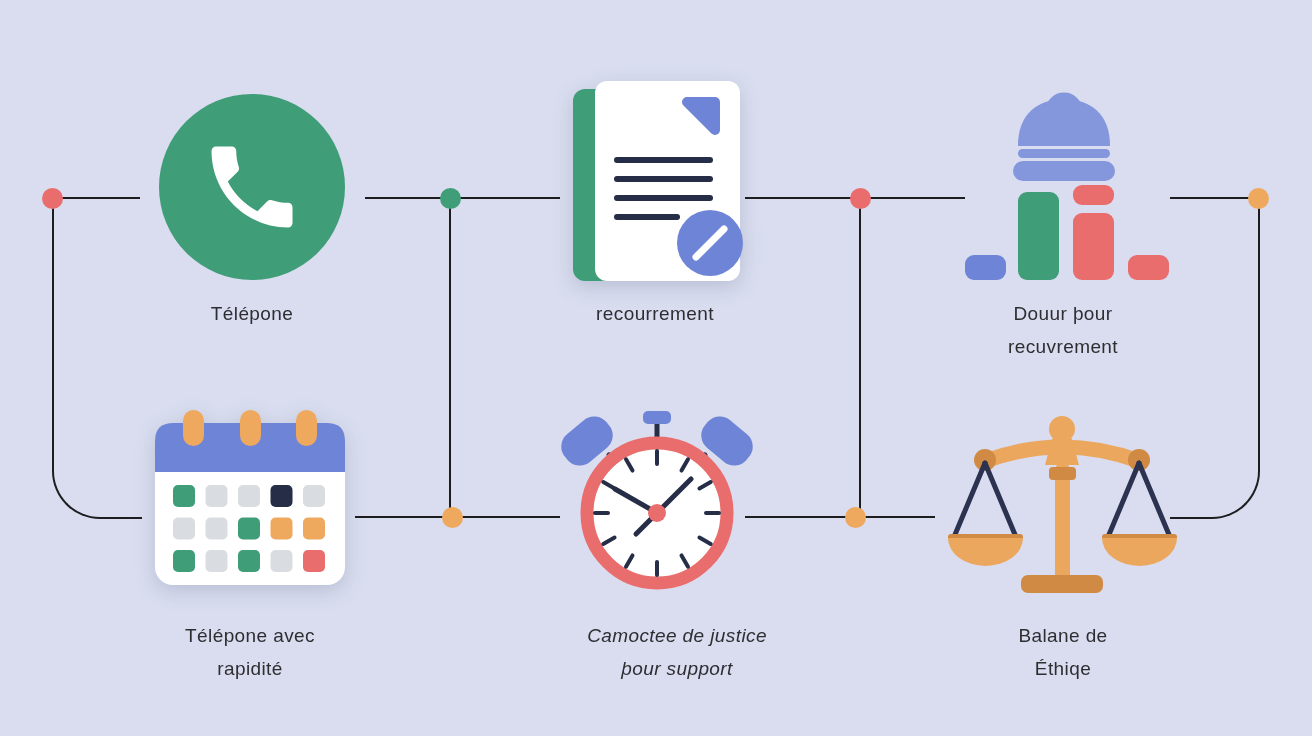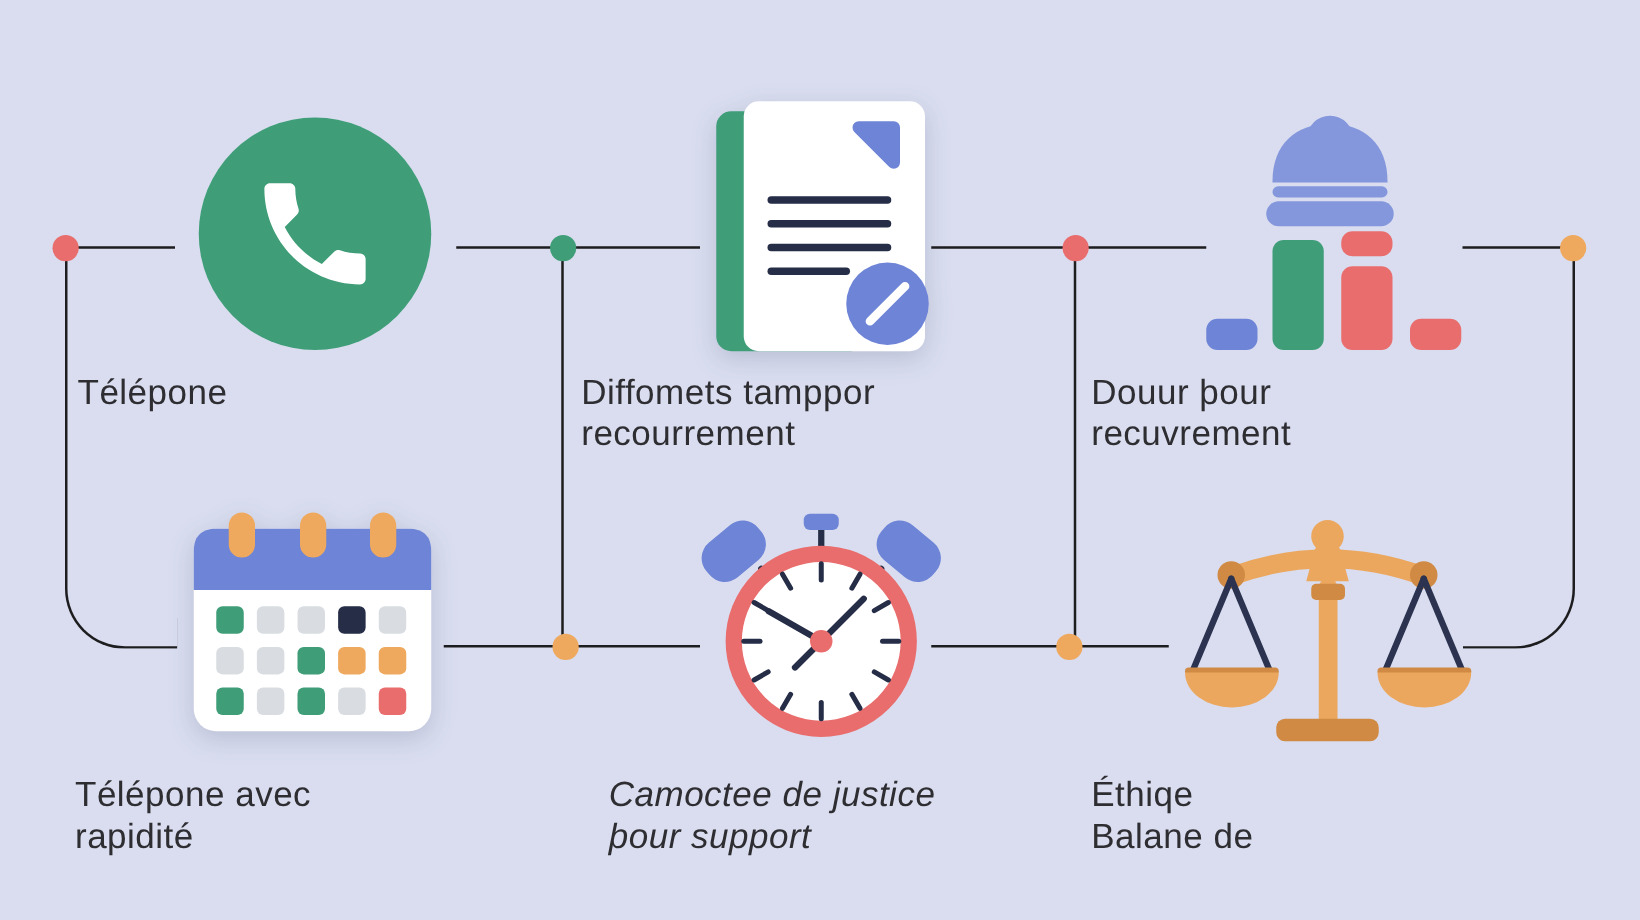--- a/index.html
+++ b/index.html
@@ -7,22 +7,22 @@
           font-family:"Liberation Sans","DejaVu Sans",sans-serif;}
   .h-line{position:absolute;height:2px;background:#1d1d1f;}
   .v-line{position:absolute;width:2px;background:#1d1d1f;}
   .curve-l{position:absolute;border-left:2px solid #1d1d1f;border-bottom:2px solid #1d1d1f;
            border-bottom-left-radius:48px;}
   .curve-r{position:absolute;border-right:2px solid #1d1d1f;border-bottom:2px solid #1d1d1f;
            border-bottom-right-radius:48px;}
   .dot{position:absolute;width:21px;height:21px;border-radius:50%;}
   .icon{position:absolute;}
   .soft-shadow{filter:drop-shadow(0 6px 10px rgba(45,55,95,.18));}
-  .label{position:absolute;width:380px;color:#2e2e32;
-         font-size:28px;line-height:33px;letter-spacing:.4px;}
+  .label{position:absolute;width:380px;text-align:center;color:#2e2e32;
+         font-size:19px;line-height:33px;letter-spacing:.4px;}
   .label span{display:block;}
   .phone-circle{position:absolute;left:159px;top:94px;width:186px;height:186px;border-radius:50%;
                 display:flex;align-items:center;justify-content:center;}
 </style>
 </head>
 <body>
 
 <div id="canvas">
 
   <div class="h-line" style="left:52px;top:197px;width:88px;"></div>
@@ -154,33 +154,32 @@
     <path d="M167,133 A37.5,28 0 0 0 242,133 Z" fill="#eca75e"></path>
     <rect x="120" y="58" width="15" height="120" rx="7" fill="#eca75e"></rect>
     <rect x="114" y="62" width="27" height="13" rx="4" fill="#d08a44"></rect>
     <rect x="86" y="170" width="82" height="18" rx="7" fill="#d08a44"></rect>
   </svg>
 
   <div class="label" style="left:62px;top:297px;">
     <span>Télépone</span>
   </div>
   <div class="label" style="left:465px;top:297px;">
-    <span>Diffomets tamppor</span>
     <span>recourrement</span>
   </div>
   <div class="label" style="left:873px;top:297px;">
     <span>Douur þour</span>
     <span>recuvrement</span>
   </div>
   <div class="label" style="left:60px;top:619px;">
     <span>Télépone avec</span>
     <span>rapidité</span>
   </div>
   <div class="label" style="left:487px;top:619px;font-style:italic;">
     <span>Camoctee de justice</span>
     <span>þour support</span>
   </div>
   <div class="label" style="left:873px;top:619px;">
+    <span>Balane de</span>
     <span>Éthiqe</span>
-    <span>Balane de</span>
   </div>
 
 </div>
 
 </body></html>

